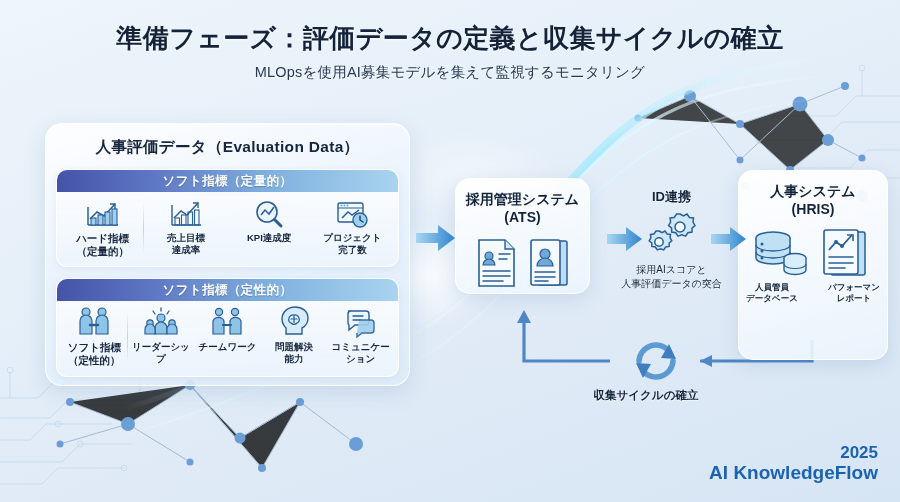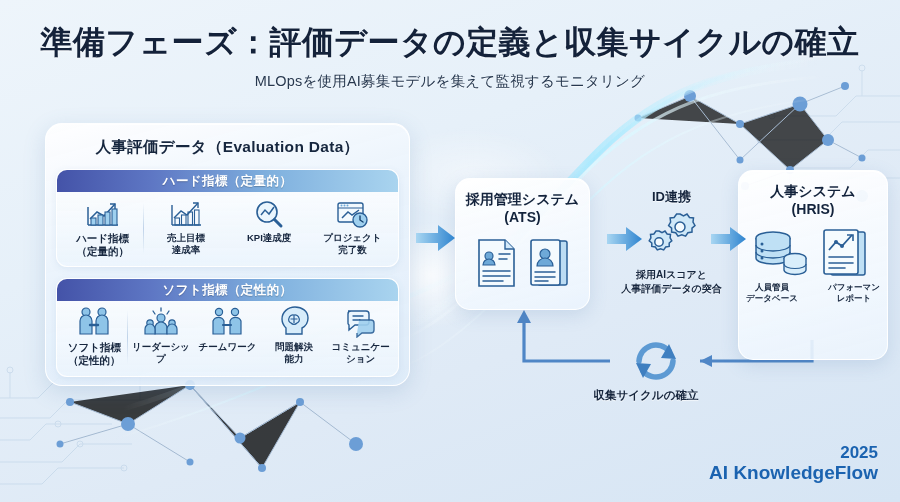--- a/index.html
+++ b/index.html
@@ -7,21 +7,21 @@
   body {
     font-family:"Liberation Sans","DejaVu Sans",sans-serif;
     background:linear-gradient(160deg,#eef5fb 0%,#e6f0f9 35%,#dfeaf6 65%,#d6e5f4 100%);
     position:relative;
   }
   .bg-svg { position:absolute; inset:0; width:900px; height:502px; pointer-events:none; }
 
   
   .header { position:absolute; top:0; left:0; width:900px; text-align:center; z-index:6; }
   .title {
-    margin-top:21px; font-size:32px; font-weight:bold; color:#14223a;
+    margin-top:21px; font-size:26px; font-weight:bold; color:#14223a;
     letter-spacing:.4px; text-shadow:0 1px 2px rgba(255,255,255,.75);
   }
   .subtitle {
     margin-top:7px; font-size:14.5px; color:#27384f; letter-spacing:.2px;
     text-shadow:0 1px 1px rgba(255,255,255,.7);
   }
 
   
   .eval-panel {
     position:absolute; left:45px; top:123px; width:365px; height:263px;
@@ -66,32 +66,32 @@
 
   
   .card {
     position:absolute; border-radius:15px;
     background:linear-gradient(165deg,rgba(255,255,255,.96),rgba(235,244,253,.9));
     border:1px solid rgba(255,255,255,.95);
     box-shadow:0 5px 18px rgba(80,120,170,.17), inset 0 1px 0 rgba(255,255,255,.95);
     z-index:4; text-align:center;
   }
   .card-title { font-size:14px; font-weight:bold; color:#13233c; line-height:1.25; padding-top:12px; }
-  .ats-card { left:455px; top:178px; width:135px; height:132px; }
+  .ats-card { left:455px; top:178px; width:135px; height:116px; }
   .ats-icons { display:flex; justify-content:center; gap:11px; margin-top:12px; }
   .hris-card { left:738px; top:170px; width:150px; height:190px; }
   .hris-icons { display:flex; justify-content:center; gap:8px; margin-top:10px; }
   .hris-sub { display:flex; justify-content:center; gap:18px; margin-top:2px; }
   .hris-sub div { width:64px; font-size:8.5px; line-height:1.25; color:#16263e; font-weight:bold; }
 
   
   .idlink { position:absolute; left:609px; top:182px; width:125px; text-align:center; z-index:5; }
   .idlink-title { font-size:13px; font-weight:bold; color:#13233c; text-shadow:0 1px 1px rgba(255,255,255,.8);margin-top:6px; }
   .idlink-icon { margin-top:7px; }
-  .idlink-cap { margin-top:5px; font-size:10px; line-height:1.35; font-weight:bold; color:#16263e;
+  .idlink-cap { font-size:10px; line-height:1.35; font-weight:normal; color:#16263e;
                 text-shadow:0 1px 1px rgba(255,255,255,.75);text-align:center; }
 
   
   .cycle-label {
     position:absolute; left:556px; top:388px; width:180px; text-align:center;
     font-size:11.5px; font-weight:bold; color:#16263e; z-index:5;
     text-shadow:0 1px 1px rgba(255,255,255,.8);
   }
 
   
@@ -214,21 +214,21 @@
 
 <div class="header">
   <div class="title">準備フェーズ：評価データの定義と収集サイクルの確立</div>
   <div class="subtitle">MLOpsを使用AI募集モデルを集えて監視するモニタリング</div>
 </div>
 
 <div class="eval-panel">
   <div class="eval-title">人事評価データ（Evaluation Data）</div>
 
   <div class="group">
-    <div class="group-head">ハード指標（定量的）</div>
+    <div class="group-head">ソフト指標（定量的）</div>
     <div class="group-body">
       <div class="cell primary">
         <svg width="38" height="30" viewBox="0 0 38 30">
           <g fill="none" stroke="#2a5f96" stroke-width="1.5">
             <path d="M4 26 H34"></path>
               <path d="M4 26 V8"></path>
             <path d="M6 20 L13 13 L20 17 L31 5"></path>
               <path d="M26 5 H31 V10"></path>
           </g>
           <g fill="#9fd0ef" stroke="#2a5f96" stroke-width="1.1">

